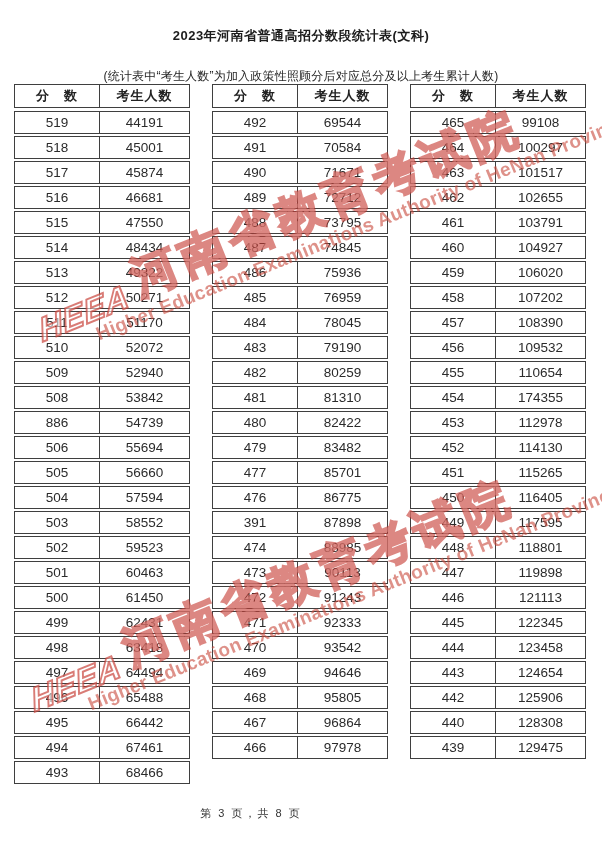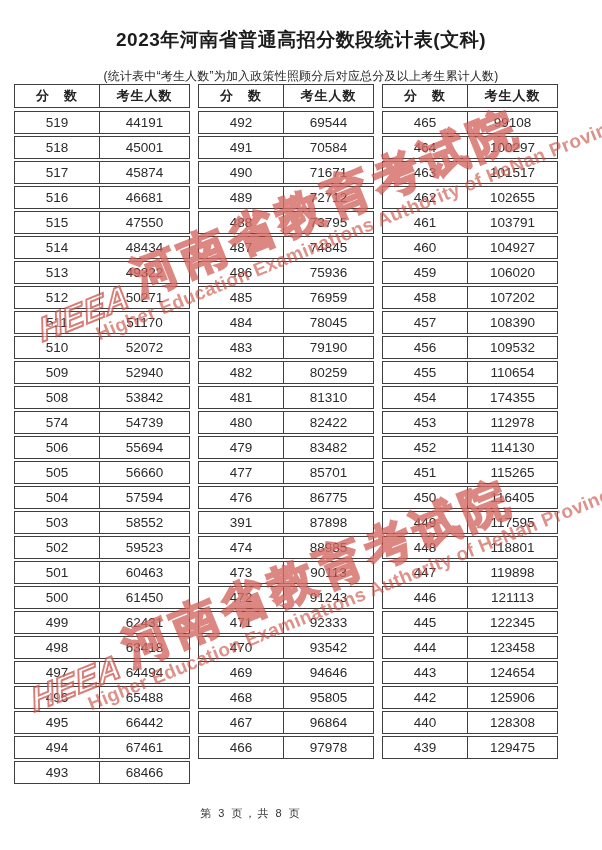--- a/index.html
+++ b/index.html
@@ -5,29 +5,29 @@
   html,body{margin:0;padding:0;}
   body{
     width:602px;height:850px;background:#ffffff;
     font-family:"Liberation Sans","DejaVu Sans",sans-serif;
     position:relative;overflow:hidden;color:#2b2b2b;
   }
   .page{position:relative;width:602px;height:850px;background:#fff;}
 
   .title{
     position:absolute;top:27px;left:0;width:602px;text-align:center;
-    font-size:19px;font-weight:bold;color:#1c1c1c;letter-spacing:0.5px;
+    font-size:13px;font-weight:bold;color:#1c1c1c;letter-spacing:0.5px;
   }
   .subtitle{
     position:absolute;top:68px;left:0;width:602px;text-align:center;
     font-size:12px;color:#262626;letter-spacing:0.2px;
   }
 
   .tables{
-    position:absolute;top:84px;left:14px;display:flex;gap:8px;z-index:1;
+    position:absolute;top:84px;left:14px;display:flex;gap:22px;z-index:1;
   }
   .stable{width:176px;}
   .thead{
     display:flex;border:1px solid #3f3f3f;height:22px;margin-bottom:3px;background:#fff;
   }
   .trow{
     display:flex;border:1px solid #3f3f3f;height:21px;margin-bottom:2px;background:#fff;
   }
   .cell{
     display:flex;align-items:center;justify-content:center;
@@ -125,21 +125,21 @@
           </div>
           <div class="trow">
             <div class="cell score">509</div>
             <div class="cell count">52940</div>
           </div>
           <div class="trow">
             <div class="cell score">508</div>
             <div class="cell count">53842</div>
           </div>
           <div class="trow">
-            <div class="cell score">574</div>
+            <div class="cell score">886</div>
             <div class="cell count">54739</div>
           </div>
           <div class="trow">
             <div class="cell score">506</div>
             <div class="cell count">55694</div>
           </div>
           <div class="trow">
             <div class="cell score">505</div>
             <div class="cell count">56660</div>
           </div>

